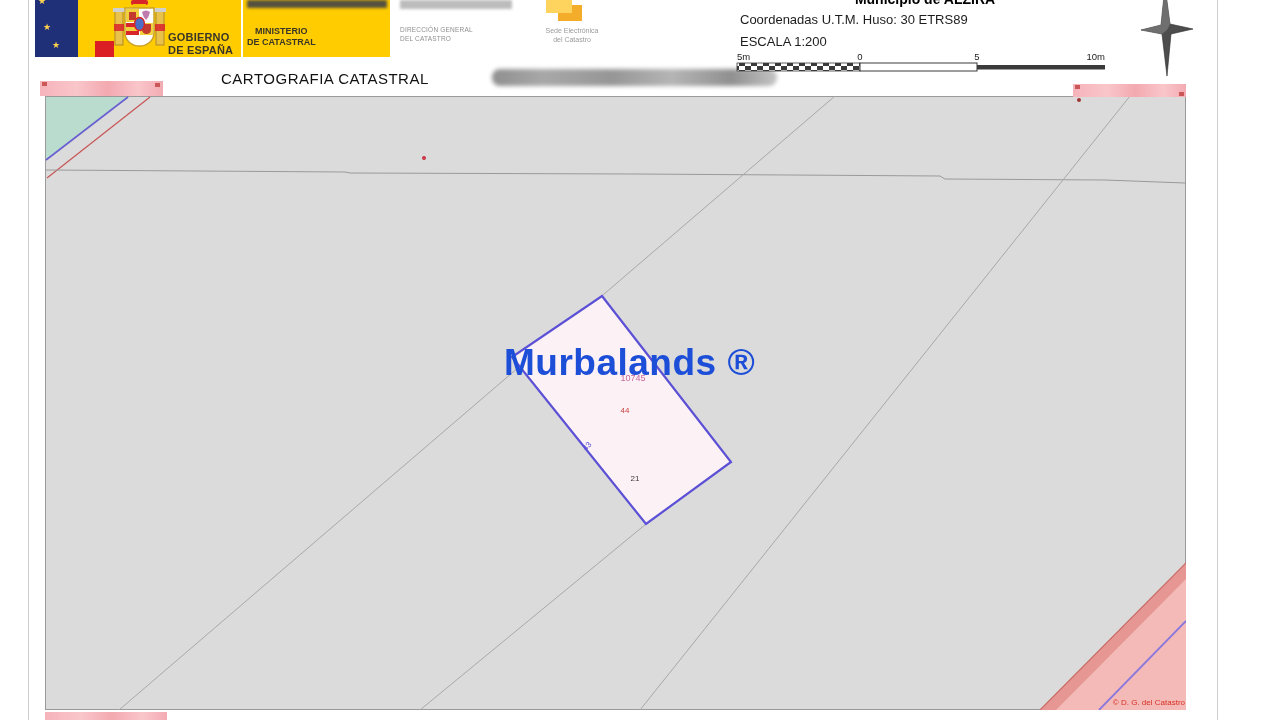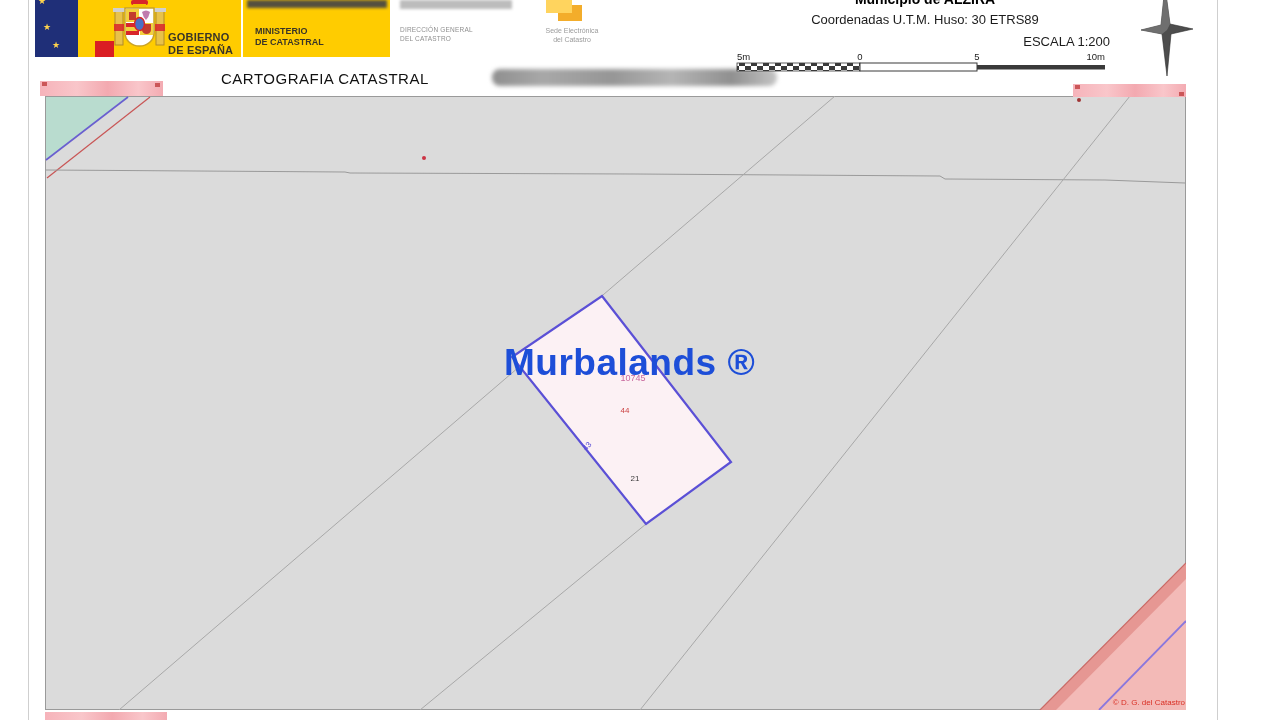--- a/index.html
+++ b/index.html
@@ -9,32 +9,32 @@
   
   #page-frame{left:28px;top:-10px;width:1188px;height:740px;border:1px solid #cfcfcf;background:#fff;}
   
   #logo-block{left:35px;top:0;width:355px;height:57px;background:#FFCC00;}
   #eu-flag{left:0;top:0;width:43px;height:57px;background:#1f2f78;overflow:hidden;}
   .eu-star{position:absolute;color:#ffd34d;font-size:9px;line-height:9px;}
   #flag-red-square{left:60px;top:41px;width:19px;height:16px;background:#da1e23;}
   #gobierno-label{left:133px;top:3px;font-size:11px;font-weight:bold;line-height:13px;color:#3a3528;letter-spacing:.2px;margin-top:28px;}
   #logo-separator{left:206px;top:0;width:2px;height:57px;background:#fff;}
   #ministry-redact{left:212px;top:0;width:140px;height:8px;background:#55503f;filter:blur(1.5px);}
-  #ministerio-label{left:220px;top:26px;font-size:9px;font-weight:bold;line-height:11px;color:#3a3528;}
+  #ministerio-label{left:212px;top:26px;font-size:9px;font-weight:bold;line-height:11px;color:#3a3528;text-align:center;}
   #dg-redact{left:400px;top:0;width:112px;height:9px;background:#bcbcbc;filter:blur(1.5px);}
   #dg-label{left:400px;top:26px;font-size:6.5px;line-height:8.5px;color:#8f8f8f;letter-spacing:.2px;}
   #sede-sq-dark{left:558px;top:5px;width:24px;height:16px;background:#f3ad2b;}
   #sede-sq-light{left:546px;top:0;width:26px;height:13px;background:#ffd45e;}
   #sede-label{left:528px;top:27px;width:88px;text-align:center;font-size:7px;line-height:8.5px;color:#9b9b9b;}
   #doc-title{left:221px;top:70px;font-size:15px;font-weight:normal;color:#111;letter-spacing:.5px;}
   #ref-redact{left:492px;top:69px;width:285px;height:17px;border-radius:8px;filter:blur(2px);
      background:linear-gradient(90deg,#8f8f8f 0%,#a8a8a8 18%,#969696 42%,#b5b5b5 63%,#909090 84%,#c4c4c4 100%);}
   #municipio-title{left:760px;top:-9px;width:330px;text-align:center;font-size:14px;font-weight:bold;color:#000;}
-  #coords-label{left:740px;top:12px;width:370px;text-align:center;font-size:13px;color:#1c1c1c;}
-  #escala-label{left:740px;top:34px;width:370px;text-align:right;font-size:13px;color:#1c1c1c;}
+  #coords-label{left:740px;top:12px;width:370px;text-align:left;font-size:13px;color:#1c1c1c;}
+  #escala-label{left:740px;top:34px;width:370px;text-align:left;font-size:13px;color:#1c1c1c;}
   #scalebar-svg{left:733px;top:50px;}
   #compass-svg{left:1137px;top:0;}
   #map-svg{left:45px;top:96px;}
   #watermark{left:504px;top:342px;font-family:Liberation Sans, sans-serif;font-size:37px;font-weight:bold;
      color:#1d4ed8;letter-spacing:.5px;white-space:nowrap;}
   .pink-bar{background:linear-gradient(90deg,#f6b3ba 0%,#f9c6ca 30%,#f3a9b0 55%,#f9c6ca 80%,#f3abb2 100%);}
   #redact-top-left{left:40px;top:81px;width:123px;height:15px;}
   #redact-top-right{left:1073px;top:84px;width:113px;height:13px;}
   #redact-bottom-left{left:45px;top:712px;width:122px;height:8px;}
   .corner-tick{position:absolute;width:5px;height:4px;background:#c04040;opacity:.8;}

